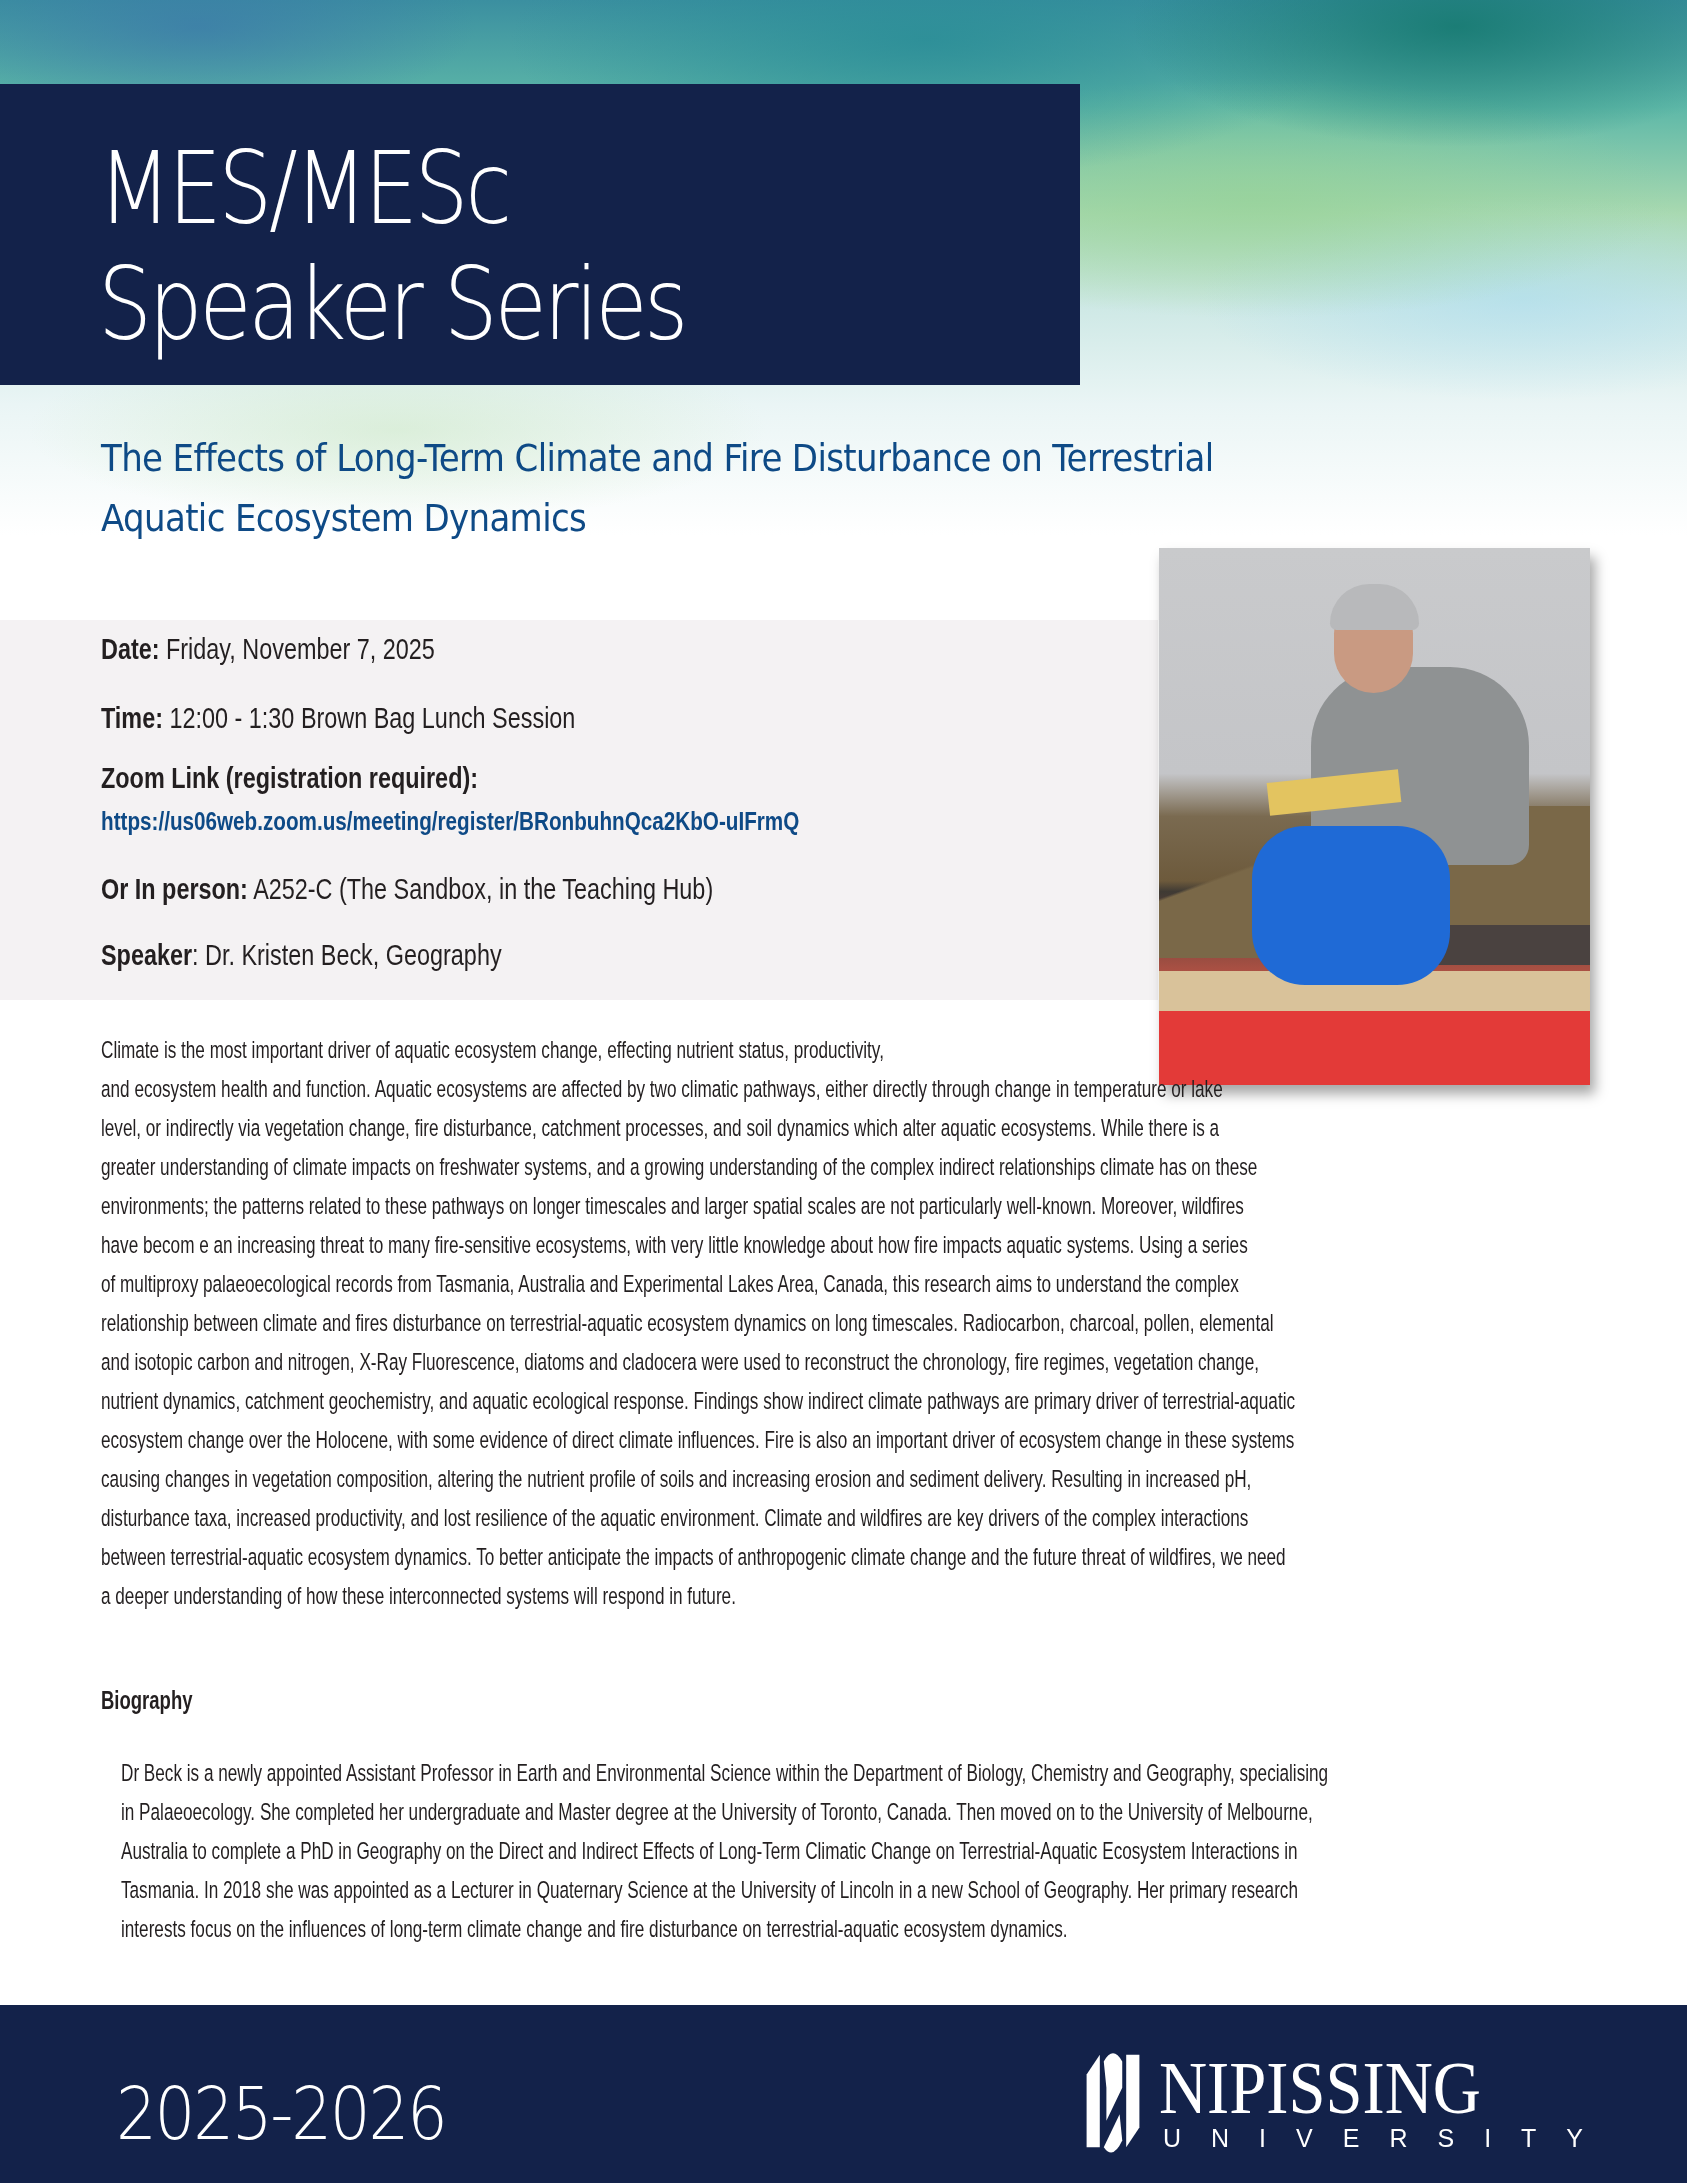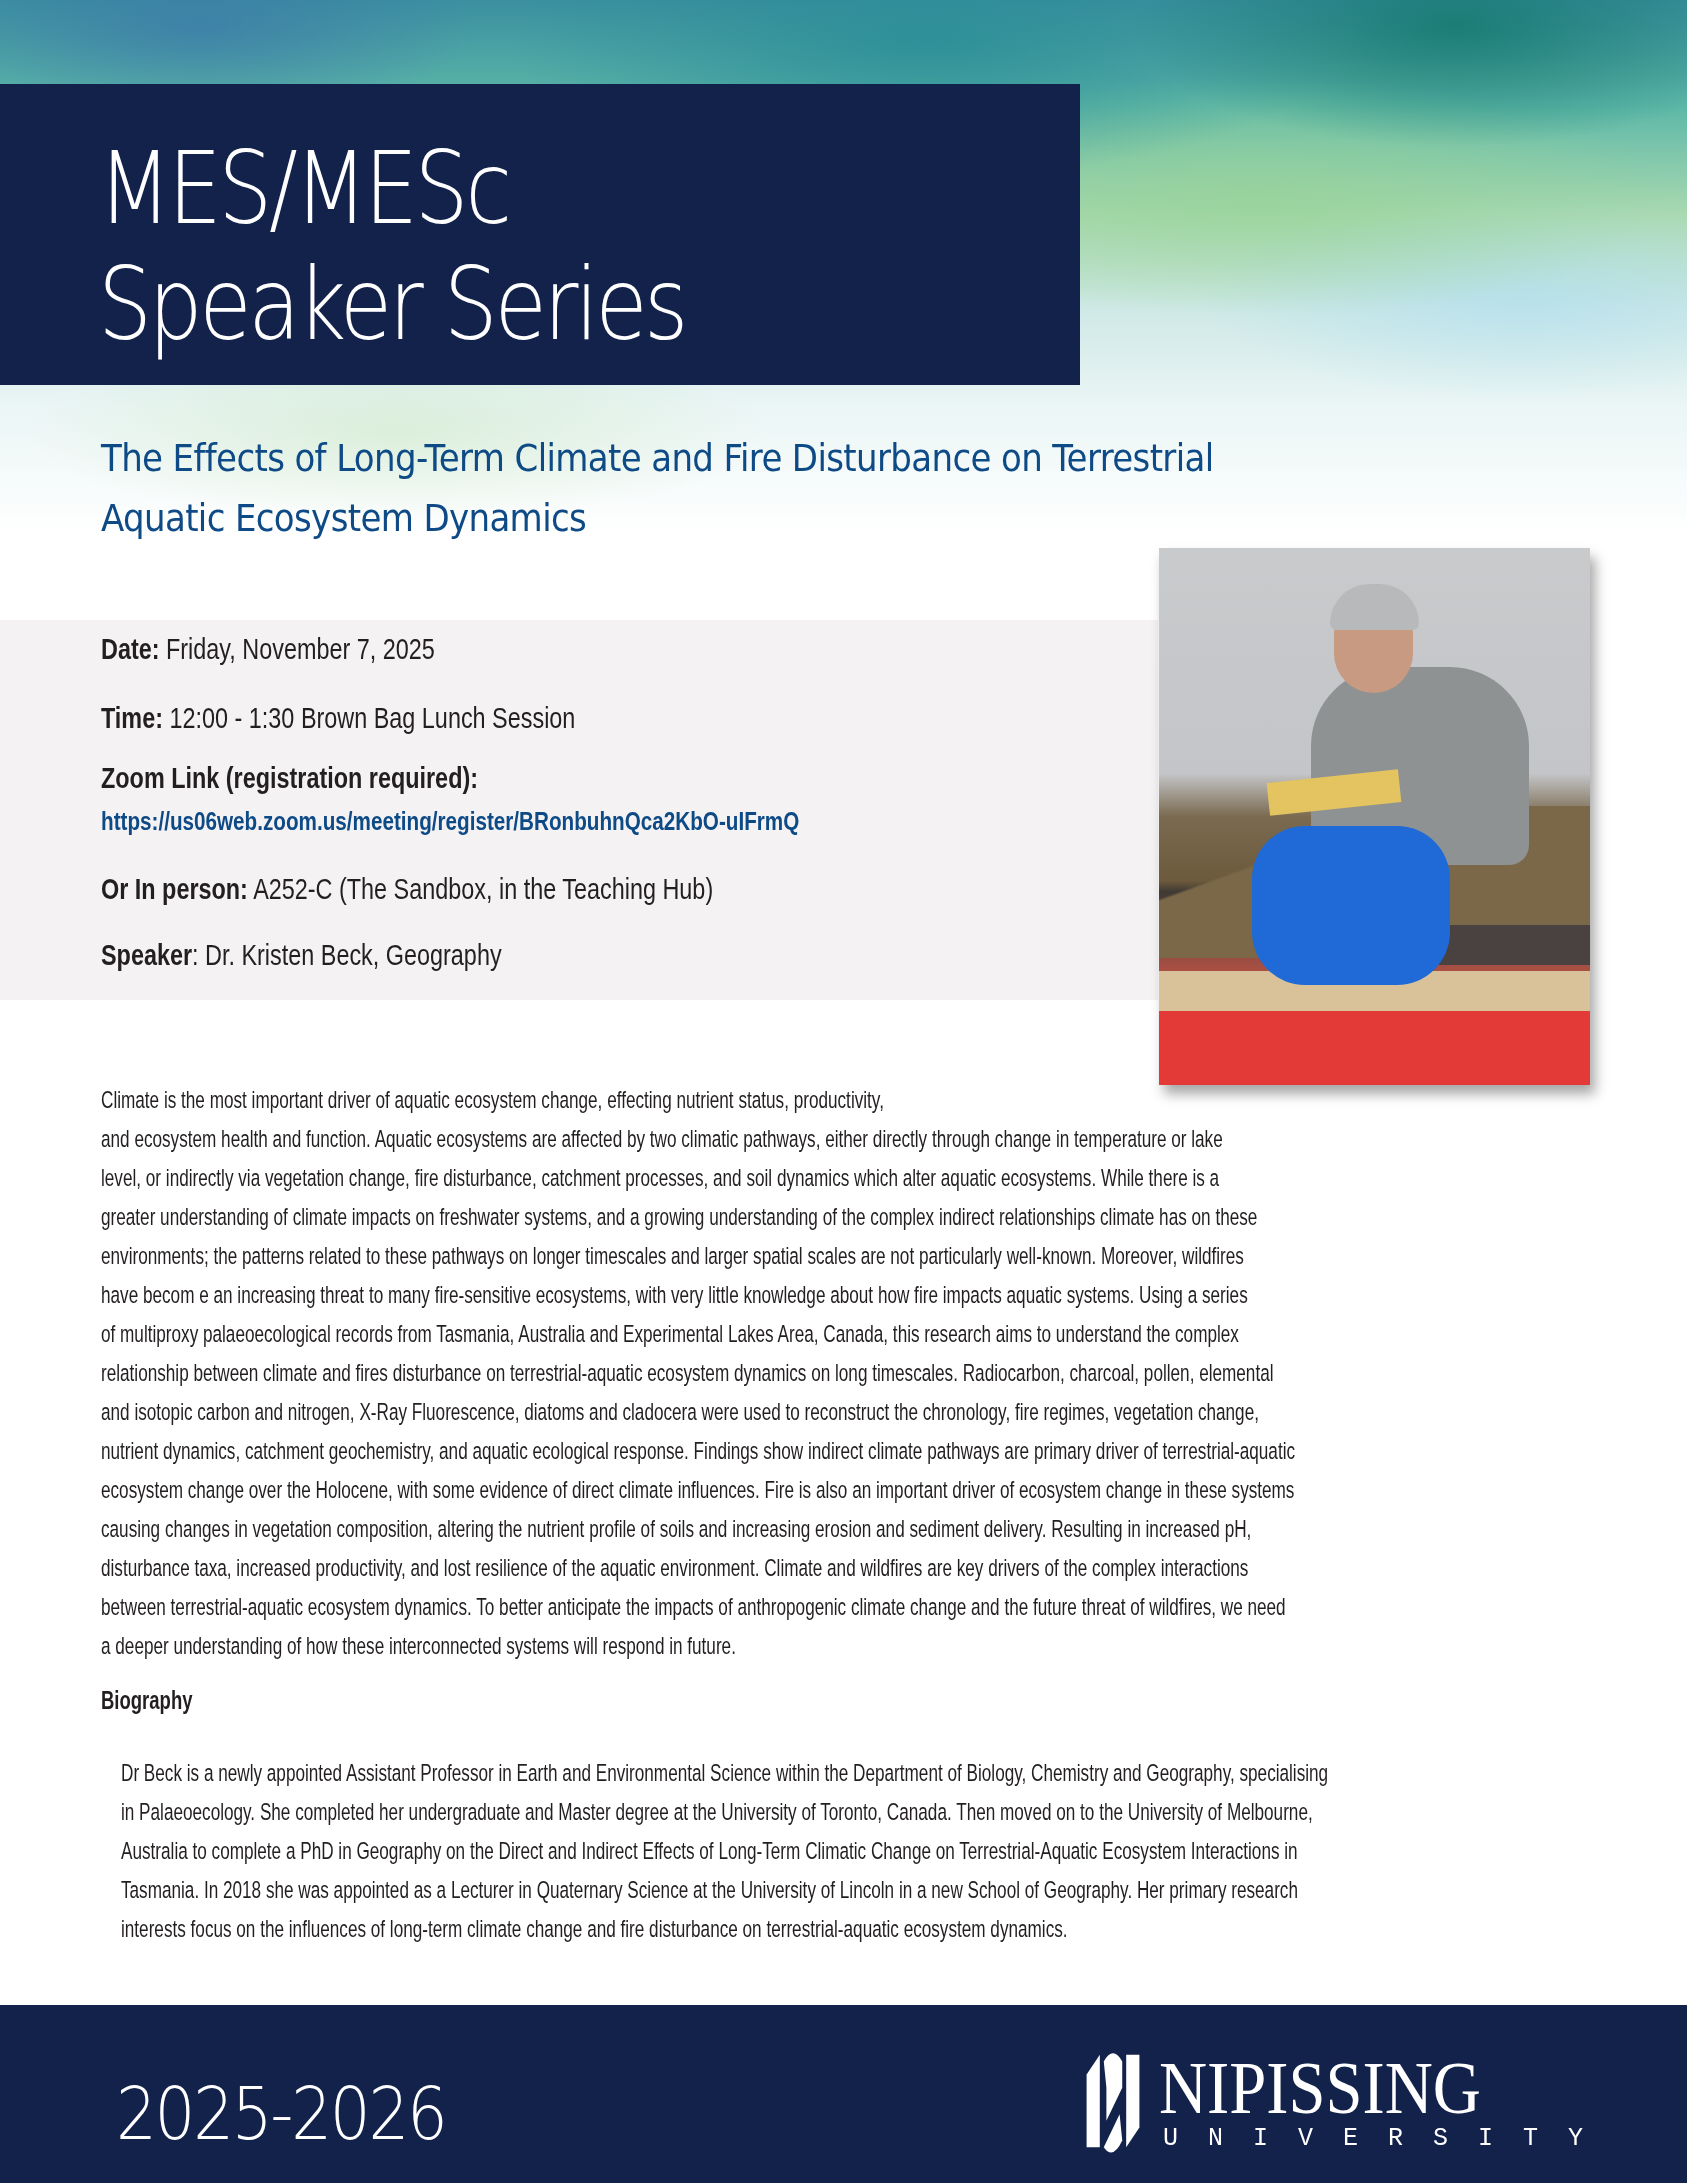--- a/index.html
+++ b/index.html
@@ -60,21 +60,21 @@
     background: linear-gradient(160deg, transparent 0 30%, #7a6848 31% 100%);
   }
   .photo .lake { position:absolute; left:265px; top:377px; width:167px; height:40px; background:#4a4240; }
   .photo .boat { position:absolute; left:0; top:463px; width:431px; height:74px; background:#e33a38; }
   .photo .board { position:absolute; left:0; top:423px; width:431px; height:46px; background:#d9c29a; }
   .photo .body { position:absolute; left:152px; top:119px; width:218px; height:198px; background:#8f9293; border-radius:79px 79px 20px 20px; }
   .photo .head { position:absolute; left:175px; top:46px; width:79px; height:99px; background:#c99a82; border-radius:40px; }
   .photo .hat { position:absolute; left:171px; top:36px; width:89px; height:46px; background:#b8b9bb; border-radius:40px 40px 6.6px 6.6px; }
   .photo .pants { position:absolute; left:93px; top:278px; width:198px; height:159px; background:#1f6ad6; border-radius:53px; }
   .photo .book { position:absolute; left:109px; top:228px; width:132px; height:33px; background:#e3c460; transform:rotate(-6deg); }
-  .abstract-wrap { position:absolute; left:101px; top:1080px; width:1493px; }
+  .abstract-wrap { position:absolute; left:101px; top:1030px; width:1493px; }
   .abs-line { display:block; white-space:nowrap; font-size:24.5px; line-height:39px; transform: scaleX(0.70); transform-origin:left top; }
   .bio-heading {
     position: absolute; left: 101px; top: 1686px;
     font-size: 25px; font-weight: bold; white-space: nowrap;
     transform: scaleX(0.74); transform-origin: left top; color:#231f20;
   }
   .bio-wrap { position:absolute; left:101px; top:1753px; width:1493px;margin-left:20px; }
   .footer {
     position: absolute; left: 0; top: 2005px; width: 1687px; height: 198px;
     background: #13224a;
@@ -86,21 +86,21 @@
   }
   .logo { position:absolute; left:1080px; top:43px; width:529px; height:106px; }
   .logo-mark { position:absolute; left:0; top:0; width:66px; height:106px; }
   .logo-name {
     position:absolute; left:79px; top:3.3px; color:#fff;
     font-family: "Liberation Serif", serif; font-size:74px; letter-spacing:0px; line-height:1;
     transform: scaleX(0.9); transform-origin:left top;
   }
   .logo-sub {
     position:absolute; left:83px; top:78px; color:#fff;
-    font-family: Liberation Mono, monospace; font-size:25px; letter-spacing:30px; line-height:1;
+    font-family: Liberation Sans, sans-serif; font-size:25px; letter-spacing:30px; line-height:1;
   }
 </style>
 </head>
 <body>
 
 <div class="watercolor"></div>
 
 <div class="title-block"></div>
 <div class="title-line l1">MES/MESc</div>
 <div class="title-line l2">Speaker Series</div>

